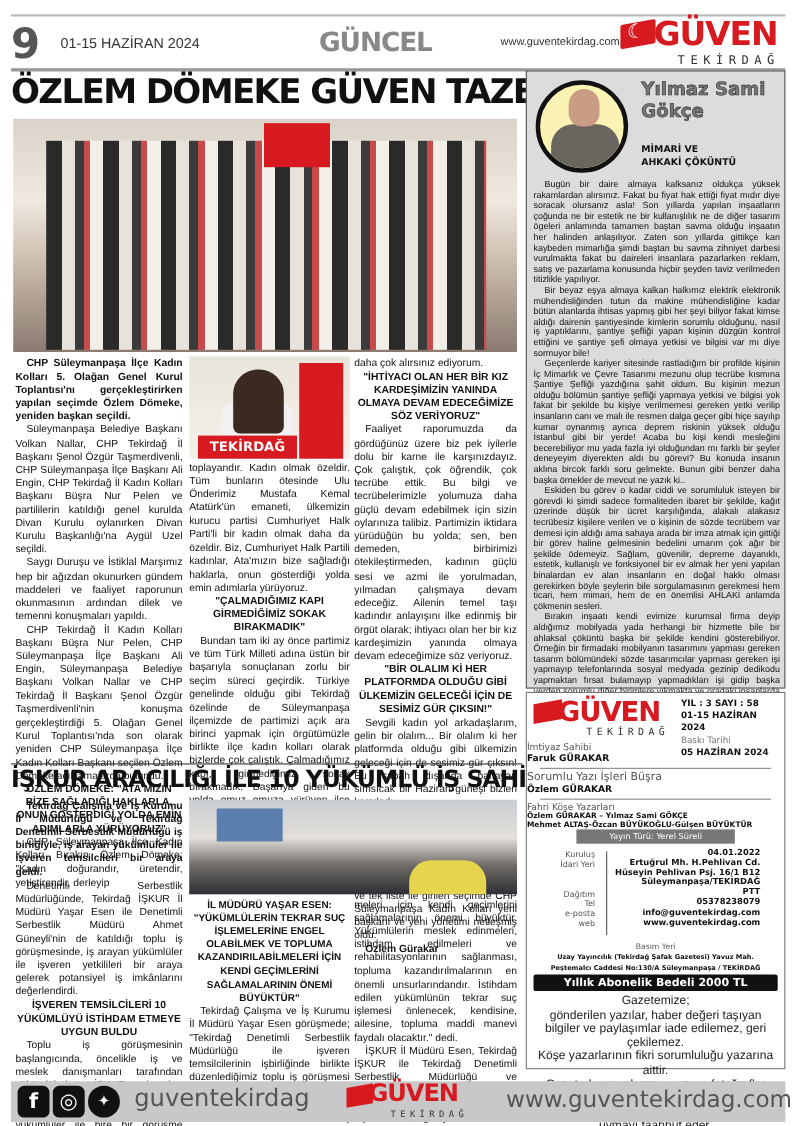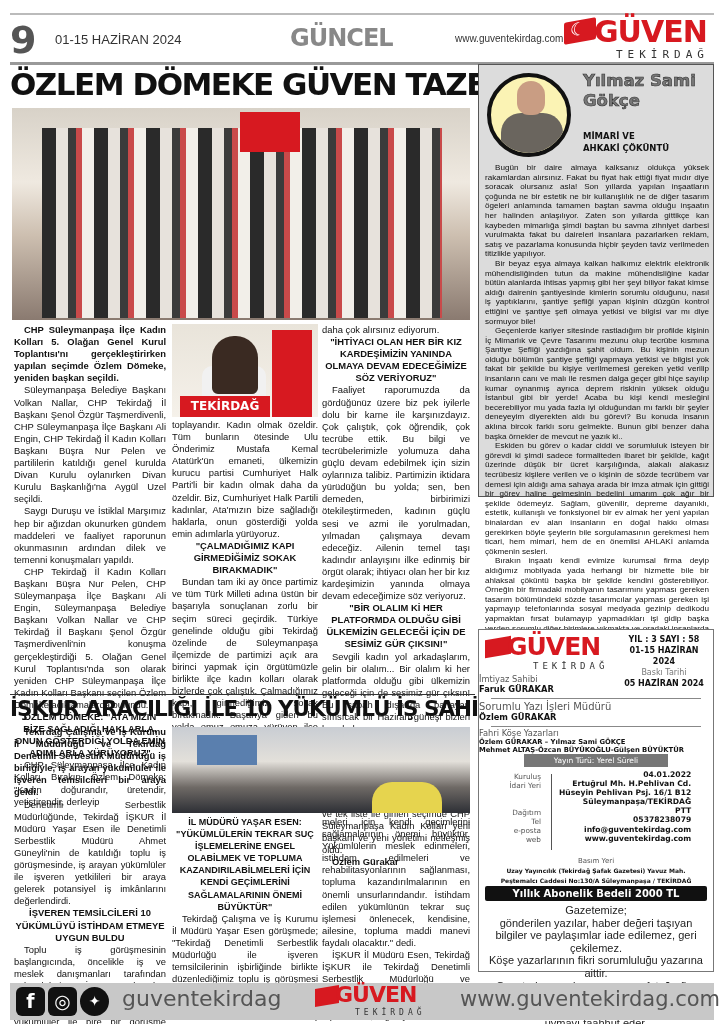--- a/index.html
+++ b/index.html
@@ -35,34 +35,34 @@
 .photo2 .tflag{position:absolute;left:100px;top:6px;width:40px;height:87px;background:#d71920}
 .rule2{position:absolute;left:10px;top:694px;width:465px;height:1px;background:#333}
 .h2{position:absolute;left:10px;top:696px;width:468px;font-family:"DejaVu Sans",sans-serif;font-weight:900;font-size:21.5px;letter-spacing:-1px;line-height:26px;white-space:nowrap}
 .d1{left:14px;top:726px;width:152px;height:250px}
 .photo3{position:absolute;left:172px;top:727px;width:298px;height:86px;background:linear-gradient(180deg,#c9cdd3 0%,#e3e0da 40%,#6f6a66 70%,#2d2f35 100%)}
 .photo3 .screen{position:absolute;left:25px;top:8px;width:60px;height:30px;background:#5a7fae}
 .photo3 .shirt{position:absolute;left:200px;top:55px;width:70px;height:31px;background:#e6d44e;border-radius:20px 20px 0 0}
 .d2{left:172px;top:816px;width:146px;height:160px}
 .d3{left:322px;top:816px;width:148px;height:160px}
 .d2 .sub{font-size:9px}
-.colbox{position:absolute;left:478px;top:64px;width:236px;height:433px;background:#dcdcdc;border:1px solid #555}
+.colbox{position:absolute;left:478px;top:64px;width:236px;height:562px;background:#dcdcdc;border:1px solid #555}
 .avatar{position:absolute;left:8px;top:8px;width:84px;height:84px;border-radius:50%;background:#fbf3b4;border:4px solid #111;overflow:hidden}
 .avatar .head{position:absolute;left:26px;top:4px;width:28px;height:34px;background:#c99d83;border-radius:14px 14px 12px 12px}
 .avatar .body{position:absolute;left:10px;top:36px;width:62px;height:50px;background:#6a655e;border-radius:20px 20px 0 0}
 .author{position:absolute;left:104px;top:6px;font-family:"DejaVu Sans",sans-serif;font-weight:900;font-size:16.5px;line-height:20px;color:#777;-webkit-text-stroke:0.6px #333}
 .ctitle{position:absolute;left:104px;top:65px;font-family:"DejaVu Sans",sans-serif;font-weight:bold;font-size:8.5px;line-height:12px;color:#111}
 .colbody{position:absolute;left:6px;top:98px;width:224px;font-family:"Liberation Sans",sans-serif;font-size:8.1px;line-height:9.6px;text-align:justify;color:#111}
 .colbody p{text-indent:10px}
 .imprint{position:absolute;left:478px;top:629px;width:236px;height:343px;border:1px solid #777;background:#fff;font-family:"DejaVu Sans",sans-serif;text-align:center}
 .imprint .logo2{position:absolute;left:6px;top:4px;width:130px;height:42px}
 .imprint .logo2 .flag{position:absolute;left:0;top:4px;width:26px;height:18px;background:#d71920;transform:skewY(-10deg)}
 .imprint .logo2 .name{position:absolute;left:22px;top:-2px;font-weight:900;font-size:25px;color:#d71920;letter-spacing:-1px}
 .imprint .logo2 .sub{position:absolute;left:48px;top:27px;font-family:"DejaVu Sans Mono",monospace;font-size:9px;letter-spacing:4px;color:#333}
-.meta{position:absolute;left:140px;top:4px;width:90px;text-align:center;font-size:8px;line-height:11px;font-weight:bold}
+.meta{position:absolute;left:140px;top:4px;width:90px;text-align:left;font-size:8px;line-height:11px;font-weight:bold}
 .meta .light{font-weight:normal;color:#777}
 .imp-row{position:absolute;left:0;width:234px;text-align:left}
 .imp-label{font-size:8.3px;color:#555}
 .imp-name{font-size:8.3px;font-weight:bold}
 .imp-big{font-size:10px;color:#555}
 .imp-sep{position:absolute;left:12px;width:210px;height:1px;background:#888}
 .yayin{position:absolute;left:45px;top:124px;width:144px;height:13px;background:#777;color:#fff;font-size:7.5px;line-height:13px}
 .details{position:absolute;left:10px;top:140px;width:220px;height:90px;text-align:right}
 .details .labels{position:absolute;left:0;top:2px;width:52px;font-size:7.3px;line-height:9px;color:#555}
 .details .vbar{position:absolute;left:62px;top:4px;width:1px;height:76px;background:#555}
@@ -194,21 +194,21 @@
     <div>01-15 HAZİRAN 2024</div>
     <div class="light">Baskı Tarihi</div>
     <div>05 HAZİRAN 2024</div>
   </div>
   <div class="imp-row" style="top:44px">
     <div class="imp-label">İmtiyaz Sahibi</div>
     <div class="imp-name">Faruk GÜRAKAR</div>
   </div>
   <div class="imp-sep" style="top:68px"></div>
   <div class="imp-row" style="top:71px">
-    <div class="imp-big">Sorumlu Yazı İşleri Müdürü</div>
+    <div class="imp-big">Sorumlu Yazı İşleri Büşra</div>
     <div class="imp-name">Özlem GÜRAKAR</div>
   </div>
   <div class="imp-sep" style="top:96px"></div>
   <div class="imp-row" style="top:98px">
     <div class="imp-label">Fahri Köşe Yazarları</div>
     <div class="imp-name" style="font-size:6.8px">Özlem GÜRAKAR – Yılmaz Sami GÖKÇE</div>
     <div class="imp-name" style="font-size:6.8px">Mehmet ALTAŞ-Özcan BÜYÜKOĞLU-Gülşen BÜYÜKTÜR</div>
   </div>
   <div class="yayin">Yayın Türü: Yerel Süreli</div>
   <div class="details">

